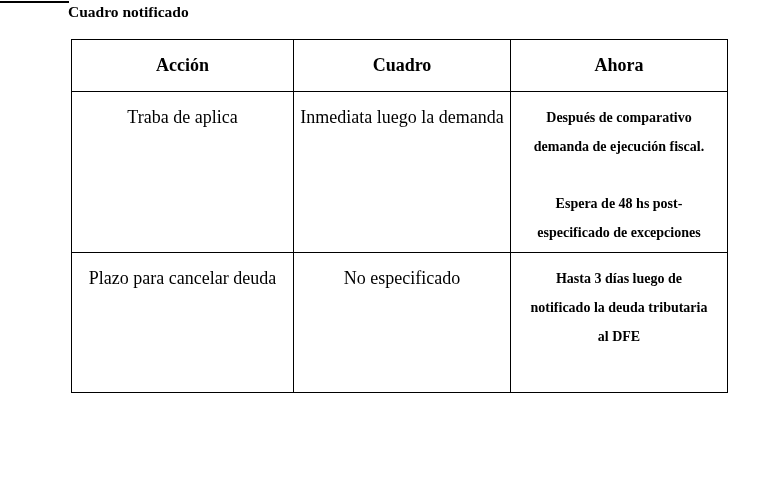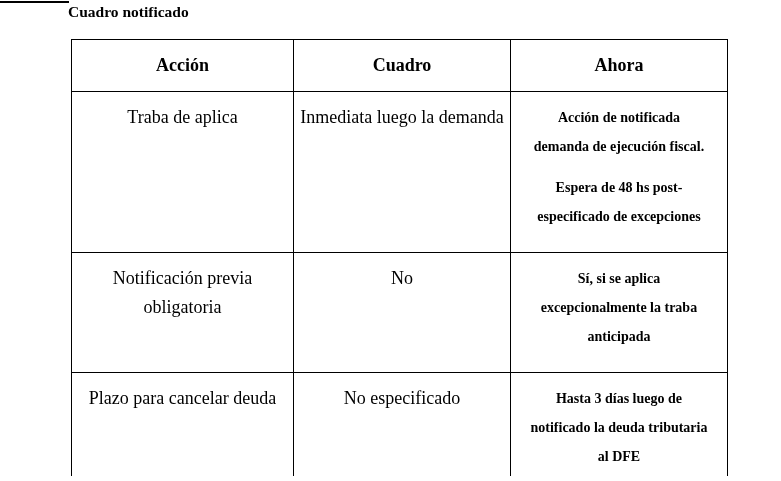--- a/index.html
+++ b/index.html
@@ -59,21 +59,21 @@
   .cmp tr.r2 { height: 120px; }
   .cmp tr.r3 { height: 140px; }
   .cmp th {
     font-weight: 700;
   }
   .cmp td.ahora {
     font-weight: 700;
     font-size: 14px;
   }
   .para { margin: 0; }
-  .para + .para { margin-top: 12px; }
+  .para + .para { margin-top: 28px; }
   .line { white-space: nowrap; }
 </style>
 </head>
 <body>
 
 <div class="crop-line"></div>
 
 <h1 class="doc-title">Cuadro notificado</h1>
 
 <div class="table-wrap">
@@ -89,37 +89,26 @@
         <th>Cuadro</th>
         <th>Ahora</th>
       </tr>
     </thead>
     <tbody>
       <tr class="r1">
         <td>Traba de aplica</td>
         <td>Inmediata luego la demanda</td>
         <td class="ahora">
           <div class="para">
-            <div class="line">Acción de notificada</div>
+            <div class="line">Después de comparativo</div>
             <div class="line">demanda de ejecución fiscal.</div>
           </div>
           <div class="para">
             <div class="line">Espera de 48 hs post-</div>
             <div class="line">especificado de excepciones</div>
-          </div>
-        </td>
-      </tr>
-      <tr class="r2">
-        <td>Notificación previa obligatoria</td>
-        <td>No</td>
-        <td class="ahora">
-          <div class="para">
-            <div class="line">Sí, si se aplica</div>
-            <div class="line">excepcionalmente la traba</div>
-            <div class="line">anticipada</div>
           </div>
         </td>
       </tr>
       <tr class="r3">
         <td>Plazo para cancelar deuda</td>
         <td>No especificado</td>
         <td class="ahora">
           <div class="para">
             <div class="line">Hasta 3 días luego de</div>
             <div class="line">notificado la deuda tributaria</div>

